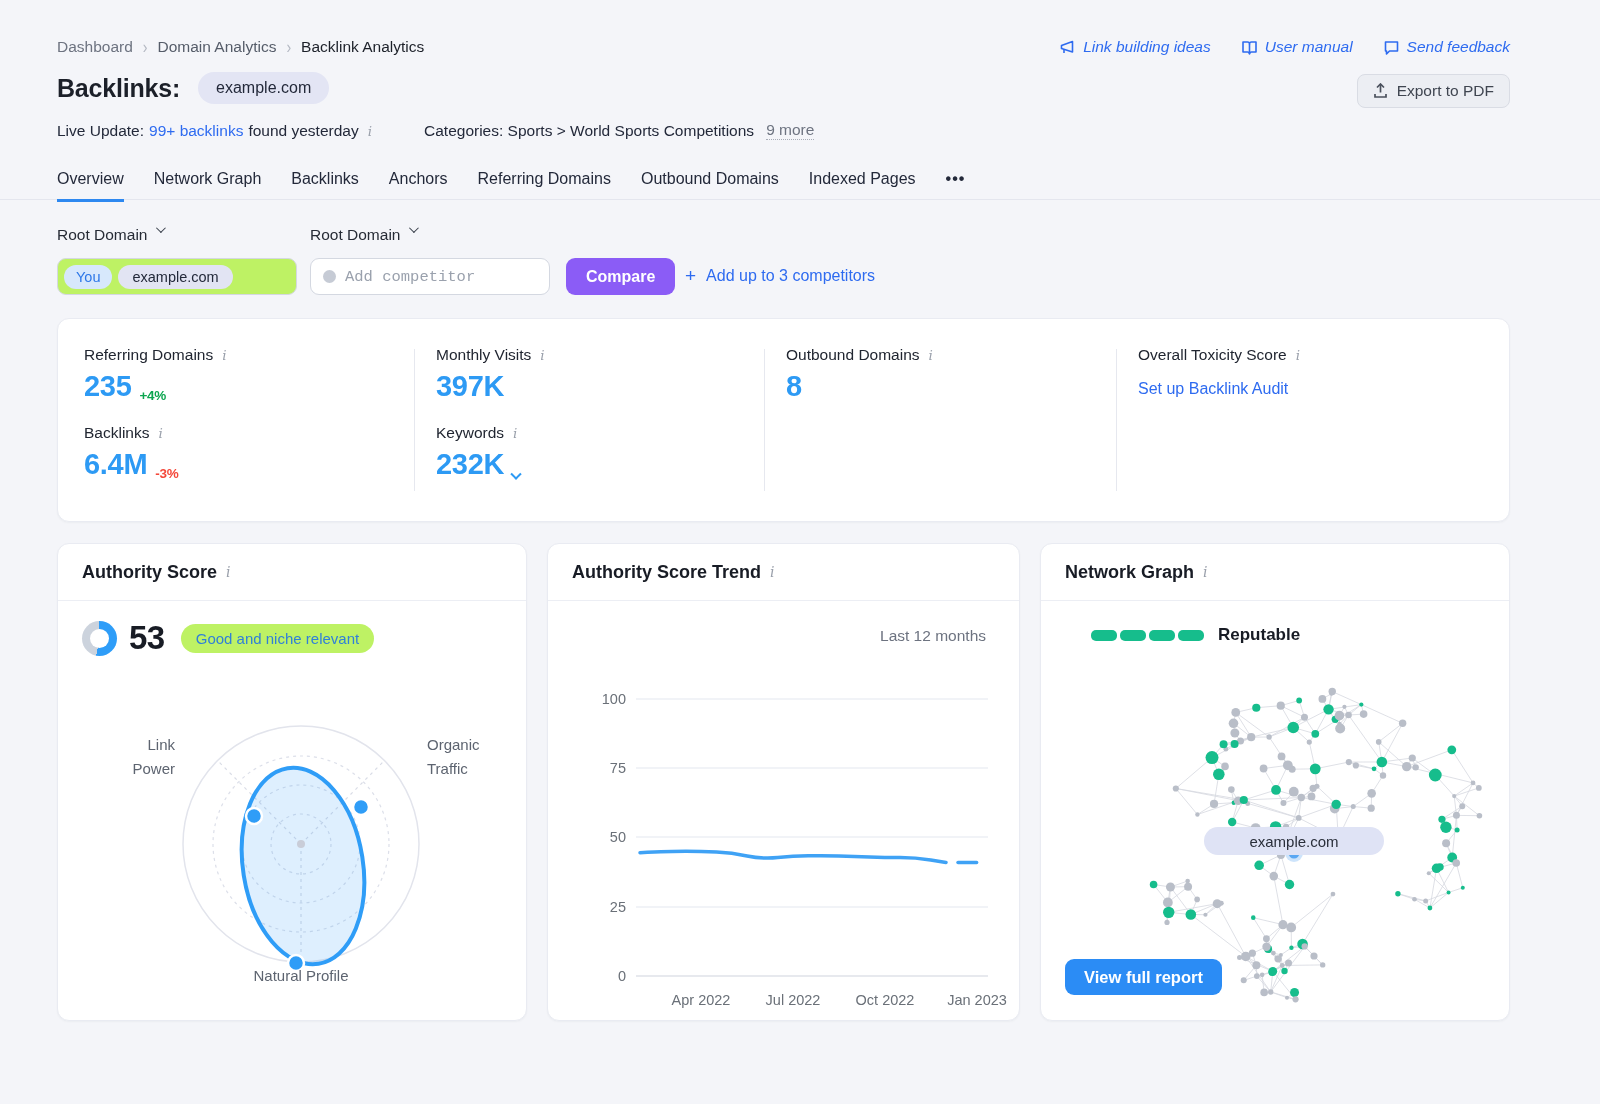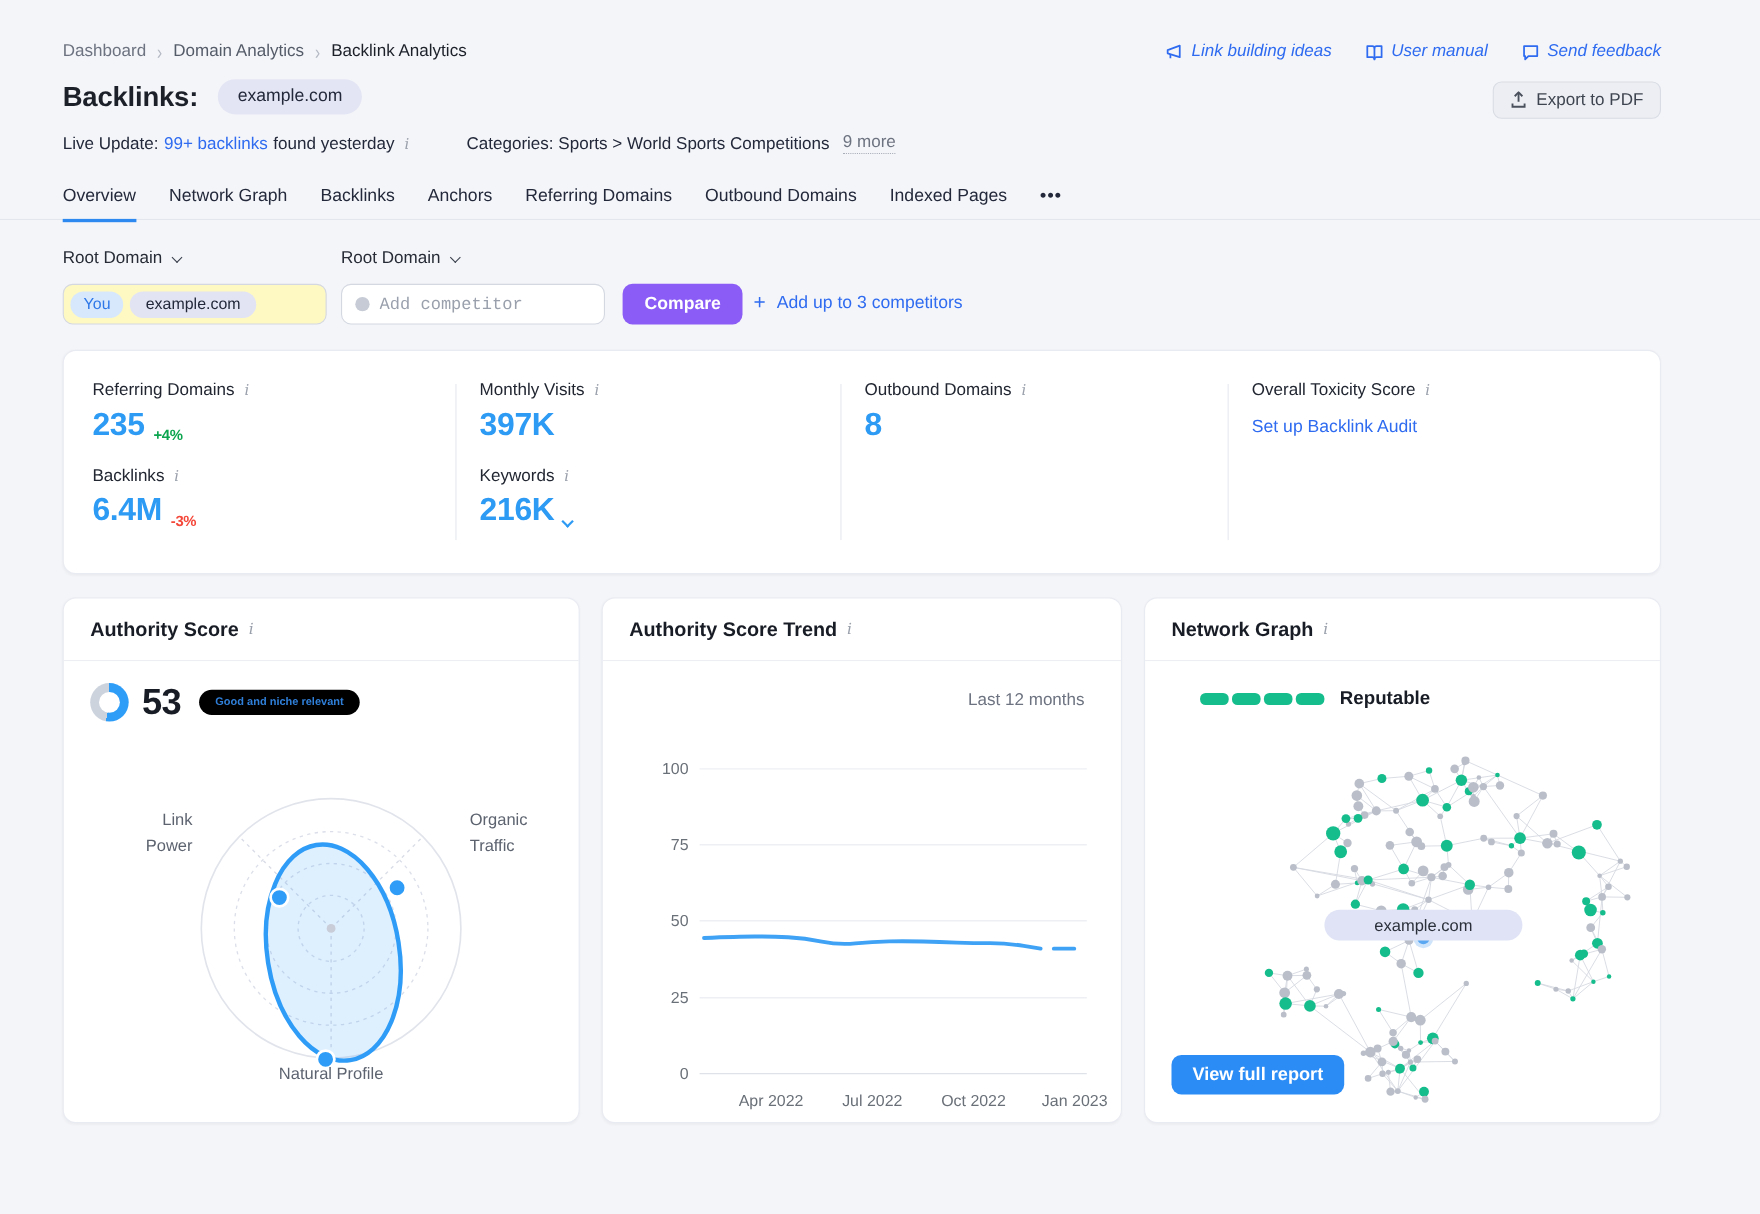--- a/index.html
+++ b/index.html
@@ -39,23 +39,23 @@
   .cat-more { color:#6d7380; margin-left:12px; border-bottom:1px dotted #a8adb8; cursor:pointer; }
 
   
   .tabs-divider { position:absolute; left:0; right:0; top:199px; height:1px; background:#e4e6ee; }
   .tabs { position:absolute; left:57px; top:170px; display:flex; gap:30px; font-size:16px; }
   .tab { padding-bottom:11px; border-bottom:3px solid transparent; color:#23293a; cursor:pointer; }
   .tab.active { border-bottom-color:#2d88f0; }
   .tab-more { letter-spacing:1px; font-weight:700; color:#23293a; }
 
   
-  .fl-label { position:absolute; top:226px; font-size:15.5px; color:#262b35; display:flex; align-items:center; gap:9px; cursor:pointer; }
+  .fl-label { position:absolute; top:226px; font-size:15.5px; color:#262b35; display:flex; gap:9px; cursor:pointer; }
   .chev { display:inline-block; width:7px; height:7px; border-right:1.8px solid #3a404c; border-bottom:1.8px solid #3a404c; transform:rotate(45deg) translateY(-2px); }
-  .chip-box { position:absolute; left:57px; top:258px; width:240px; height:37px; background:#fef9c3; border:1px solid #d4d8e1; border-radius:9px;
+  .chip-box { position:absolute; left:57px; top:258px; width:240px; height:37px; background:#bef264; border:1px solid #d4d8e1; border-radius:9px;
     display:flex; align-items:center; gap:6px; padding:0 6px; }
   .you-chip { background:#d7e8fc; color:#2e78e8; border-radius:13px; padding:4px 12px; font-size:14.5px; }
   .dom-chip { background:#e2e4f3; color:#23293a; border-radius:13px; padding:4px 14px; font-size:14.5px; }
   .competitor-input { position:absolute; left:310px; top:258px; width:240px; height:37px; background:#fff; border:1px solid #d4d8e1; border-radius:9px;
     display:flex; align-items:center; gap:9px; padding:0 12px; }
   .competitor-input .dot { width:13px; height:13px; border-radius:50%; background:#c6cbd5; }
   .competitor-input input { border:none; outline:none; font-size:15.5px; color:#3a404c; width:170px; font-family:Liberation Mono, monospace; background:transparent; }
   .competitor-input input::placeholder { color:#9aa1ad; }
   .compare-btn { position:absolute; left:566px; top:258px; height:37px; padding:0 20px; background:#8b5cf6; color:#fff;
     border:none; border-radius:9px; font-size:16px; font-weight:700; cursor:pointer; font-family:inherit; }
@@ -78,21 +78,21 @@
   .b-card { position:absolute; top:543px; height:478px; }
   .card-head { height:57px; display:flex; align-items:center; padding:0 24px; border-bottom:1px solid #eceef4; }
   .card-title { font-size:18px; font-weight:700; color:#181c25; }
   .card-head .info-i { font-size:14px; }
 
   
   .score-row { position:absolute; left:24px; top:75px; display:flex; align-items:center; gap:12px; }
   .donut { width:35px; height:35px; border-radius:50%; background:conic-gradient(#2e9df8 0 53%, #ccd3dd 53% 100%); position:relative; }
   .donut::after { content:""; position:absolute; left:8px; top:8px; width:19px; height:19px; border-radius:50%; background:#fff; }
   .score-num { font-size:33px; font-weight:700; color:#181c25; letter-spacing:-0.5px; }
-  .score-badge { background:#000000; color:#2f7fd9; font-size:10px; border-radius:15px; padding:6px 15px; margin-left:4px;font-weight:bold; }
+  .score-badge { background:#bef264; color:#2f7fd9; font-size:15px; border-radius:15px; padding:6px 15px; margin-left:4px; }
   .radar-svg { position:absolute; left:0; top:57px; }
 
   
   .trend-svg { position:absolute; left:0; top:57px; }
 
   
   .rating-row { position:absolute; left:50px; top:81px; display:flex; align-items:center; gap:14px; }
   .seg-group { display:flex; gap:3px; }
   .seg { width:26px; height:11px; background:#16bd8c; border-radius:5px; }
   .rating-label { font-size:17px; font-weight:700; color:#181c25; }
@@ -227,21 +227,21 @@
           <span class="info-i">i</span>
       </div>
       <div class="m-value" style="margin-top:6px">
         <span>397K</span>
       </div>
       <div class="m-label" style="margin-top:21px">
         <span>Keywords</span>
           <span class="info-i">i</span>
       </div>
       <div class="m-value" style="margin-top:6px">
-        <span>216K</span>
+        <span>232K</span>
         <span class="kw-chev"></span>
       </div>
     </div>
 
     <div class="m-col" style="left:728px">
       <div class="m-label" style="margin-top:27px">
         <span>Outbound Domains</span>
           <span class="info-i">i</span>
       </div>
       <div class="m-value" style="margin-top:6px">

